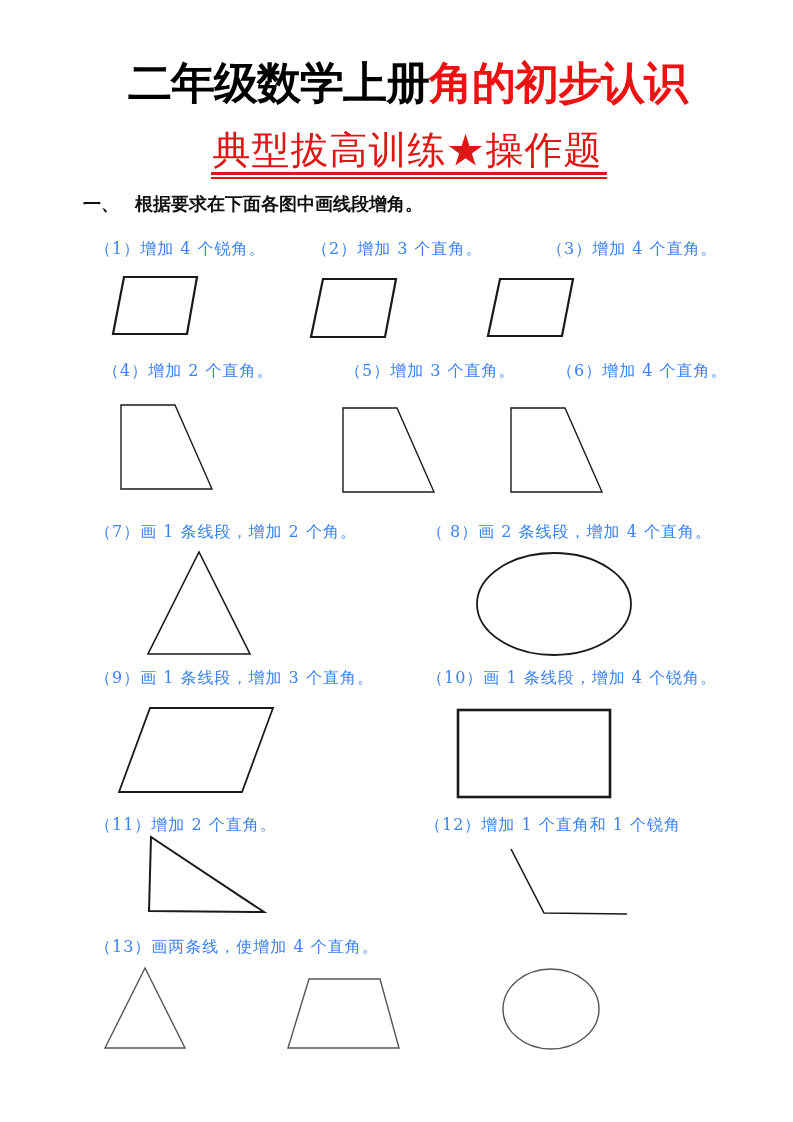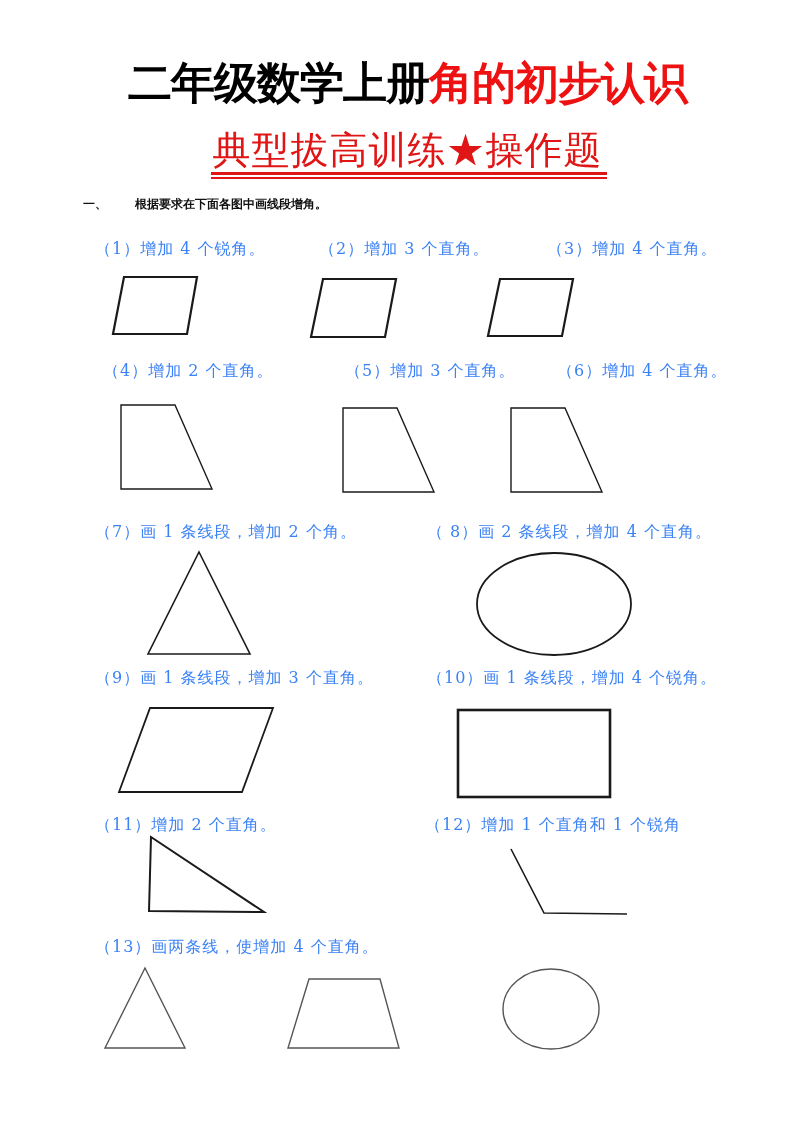--- a/index.html
+++ b/index.html
@@ -4,21 +4,21 @@
   <style>
     html, body { margin: 0; padding: 0; background: #ffffff; }
     body { width: 793px; height: 1122px; position: relative; overflow: hidden; font-family: "DejaVu Serif", "Liberation Serif", serif; color: #1a1a1a; }
     .abs { position: absolute; margin-left: 11px; }
     .title { left: 0; width: 793px; top: 58px; text-align: center; font-family: "DejaVu Sans", "Liberation Sans", sans-serif; font-weight: bold; font-size: 44px; letter-spacing: -1px; line-height: 50px; }
     .title .black { color: #000; }
     .title .red { color: #ee1111; }
     .subtitle { left: 0; width: 793px; top: 128px; text-align: center; font-family: "DejaVu Serif", "Liberation Serif", serif; font-size: 38px; line-height: 44px; color: #e01515; letter-spacing: 1px; }
     .subline1 { left: 200px; width: 396px; top: 172px; height: 3px; background: #e01515; }
     .subline2 { left: 200px; width: 396px; top: 177px; height: 2px; background: #e01515; }
-    .section-head { left: 72px; top: 192px; font-family: "DejaVu Sans", "Liberation Sans", sans-serif; font-weight: bold; font-size: 12px; line-height: 24px; color: #111; }
+    .section-head { left: 72px; top: 192px; font-family: "DejaVu Sans", "Liberation Sans", sans-serif; font-weight: bold; font-size: 18px; line-height: 24px; color: #111; }
     .section-head .num { display: inline-block; width: 52px; }
     .q { font-size: 16px; line-height: 22px; color: #3b82f6; white-space: nowrap; letter-spacing: 1px; }
     svg.fig { position: absolute; left: 0; top: 0; width: 793px; height: 1122px; pointer-events: none; }
     svg.fig * { pointer-events: auto; }
   </style>
 </head>
 <body>
 
 <div class="abs title">
   <span class="black">二年级数学上册</span><span class="red">角的初步认识</span>
@@ -26,21 +26,21 @@
 
 <div class="abs subtitle">典型拔高训练★操作题</div>
 <div class="abs subline1"></div>
 <div class="abs subline2"></div>
 
 <div class="abs section-head">
   <span class="num">一、</span><span>根据要求在下面各图中画线段增角。</span>
 </div>
 
 <div class="abs q" style="left:84px; top:238px;">（1）增加 4 个锐角。</div>
-<div class="abs q" style="left:308px; top:238px;">（2）增加 3 个直角。</div>
+<div class="abs q" style="left:301px; top:238px;">（2）增加 3 个直角。</div>
 <div class="abs q" style="left:536px; top:238px;">（3）增加 4 个直角。</div>
 
 <div class="abs q" style="left:92px; top:360px;">（4）增加 2 个直角。</div>
 <div class="abs q" style="left:334px; top:360px;">（5）增加 3 个直角。</div>
 <div class="abs q" style="left:546px; top:360px;">（6）增加 4 个直角。</div>
 
 <div class="abs q" style="left:84px; top:521px;">（7）画 1 条线段，增加 2 个角。</div>
 <div class="abs q" style="left:416px; top:521px;">（ 8）画 2 条线段，增加 4 个直角。</div>
 
 <div class="abs q" style="left:84px; top:667px;">（9）画 1 条线段，增加 3 个直角。</div>

